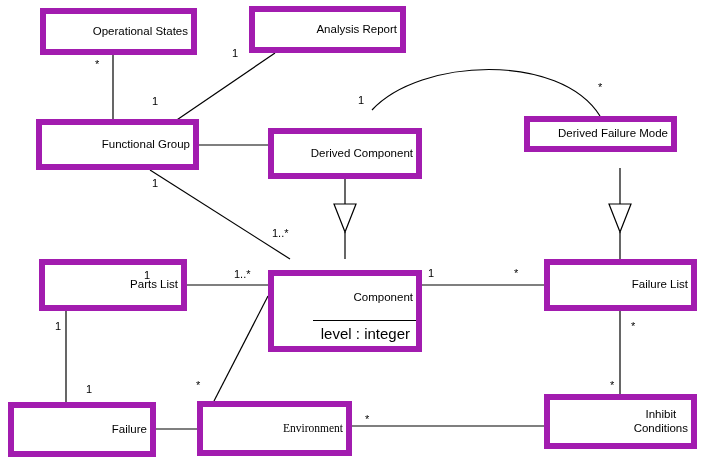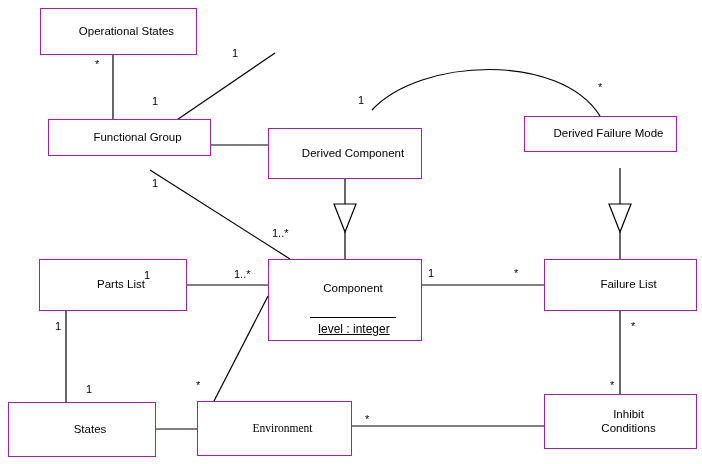--- a/index.html
+++ b/index.html
@@ -14,44 +14,43 @@
     width: 702px; height: 464px;
   }
   svg.layer {
     position: absolute;
     left: 0; top: 0;
     width: 702px; height: 464px;
   }
   .node {
     position: absolute;
     box-sizing: border-box;
-    border: 1px solid #a21caf;
+    border: 6px solid #a21caf;
     background: #ffffff;
     font-size: 11.5px;
     color: #000000;
     display: flex;
     flex-direction: column;
-    align-items: center;
+    align-items: flex-end;
     justify-content: center;
     padding-left: 16px;
   }
   .node .title {
     text-align: center;
     line-height: 1.15;
     padding: 0 3px;
     white-space: pre-line;
   }
   .node .compartment {
     border-top: 1px solid #000000;
     text-align: left;
     padding: 4px 6px 4px 8px;
-    font-size: 12px;
-    text-decoration: underline;
+    font-size: 15px;
   }
-  .node.with-compartment { justify-content: flex-start; }
+  .node.with-compartment { justify-content: flex-start; margin-top: 11px; }
   .node.with-compartment .title {
     flex: 1 1 auto;
     display: flex;
     align-items: center;
     justify-content: center;
   }
   .mult {
     position: absolute;
     font-size: 11px;
     color: #000000;
@@ -97,22 +96,25 @@
       <line x1="620" y1="311" x2="620" y2="394"></line>
 
       <line x1="352" y1="426" x2="544" y2="426"></line>
     </g>
   </svg>
 
   <div class="node" style="left:40px; top:8px; width:157px; height:47px;">
     <div class="title">Operational States</div>
   </div>
 
+  <div class="node" style="left:249px; top:6px; width:157px; height:47px;">
+    <div class="title">Analysis Report</div>
+  </div>
 
-  <div class="node" style="left:48px; top:119px; width:163px; height:37px;">
+  <div class="node" style="left:36px; top:119px; width:163px; height:51px;">
     <div class="title">Functional Group</div>
   </div>
 
   <div class="node" style="left:268px; top:128px; width:154px; height:51px;">
     <div class="title">Derived Component</div>
   </div>
 
   <div class="node" style="left:524px; top:116px; width:153px; height:36px;">
     <div class="title">Derived Failure Mode</div>
   </div>
@@ -124,21 +126,21 @@
   <div class="node with-compartment" style="left:268px; top:259px; width:154px; height:82px;">
     <div class="title">Component</div>
     <div class="compartment">level : integer</div>
   </div>
 
   <div class="node" style="left:544px; top:259px; width:153px; height:52px;">
     <div class="title">Failure List</div>
   </div>
 
   <div class="node" style="left:8px; top:402px; width:148px; height:55px;">
-    <div class="title">States</div>
+    <div class="title">Failure</div>
   </div>
 
   <div class="node" style="left:197px; top:401px; width:155px; height:55px;font-family:Liberation Serif, serif;">
     <div class="title">Environment</div>
   </div>
 
   <div class="node" style="left:544px; top:394px; width:153px; height:55px;">
     <div class="title">Inhibit
 Conditions</div>
   </div>

